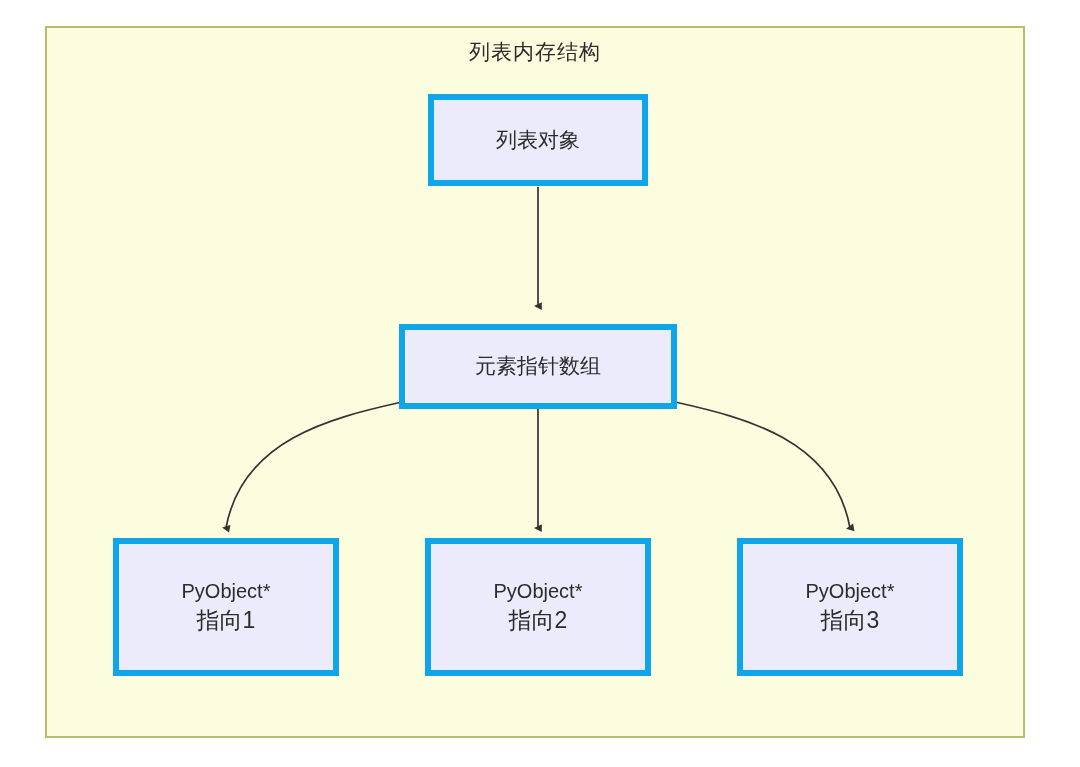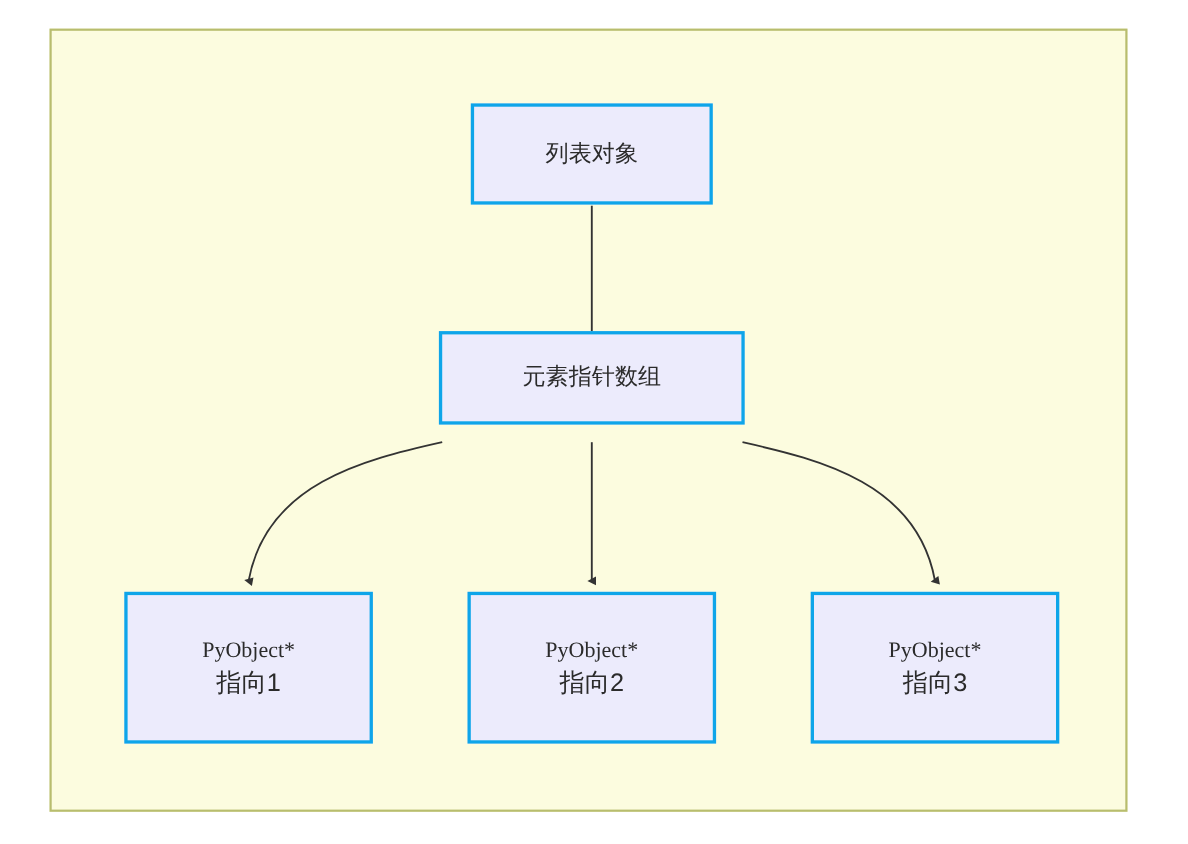--- a/index.html
+++ b/index.html
@@ -39,21 +39,21 @@
     font-size: 21px;
     color: #2b2b2b;
     letter-spacing: 1px;
     line-height: 28px;
     white-space: nowrap;
   }
   
   .node {
     position: absolute;
     background: #ecebfc;
-    border: 3px solid #0ea5e9;
+    border: 6px solid #0ea5e9;
     box-sizing: border-box;
     display: flex;
     flex-direction: column;
     align-items: center;
     justify-content: center;
     color: #2b2b2b;
     text-align: left;
   }
   .node .line1,
   .node .line2 {
@@ -63,53 +63,54 @@
   }
   #node-list-object {
     left: 428px;
     top: 94px;
     width: 220px;
     height: 92px;
     font-size: 21px;
   }
   #node-pointer-array {
     left: 399px;
-    top: 301px;
+    top: 324px;
     width: 278px;
     height: 85px;
     font-size: 21px;
   }
   .leaf-node {
     top: 538px;
     width: 226px;
     height: 138px;
     font-size: 20px;
   }
   #node-pyobject-1 { left: 113px; }
   #node-pyobject-2 { left: 425px; }
   #node-pyobject-3 { left: 737px; }
-  .leaf-node .line1 { font-size: 20px; font-family: Liberation Serif, serif; }
+  .leaf-node .line1 { font-size: 20px; }
   .leaf-node .line2 { font-size: 23px; }
 
   #edges {
     position: absolute;
     left: 0;
     top: 0;
     width: 1080px;
     height: 767px;
     pointer-events: none;
   }
 </style>
 </head>
 <body>
 
 <div id="canvas">
 
   <div id="container-frame"></div>
 
+  <div id="diagram-title">列表内存结构</div>
 
   <svg id="edges" viewBox="0 0 1080 767" xmlns="http://www.w3.org/2000/svg">
     <defs>
       <marker id="arrowhead" markerWidth="9" markerHeight="9" refX="4.2" refY="4.4" orient="auto" markerUnits="userSpaceOnUse">
         <path d="M 0.4 0.6 L 8.2 0.6 L 4.3 8.4 Z" fill="#333333"></path>
       </marker>
     </defs>
 
     <g>
       <path d="M 538 187 L 538 306" stroke="#333333" stroke-width="1.7" fill="none" marker-end="url(#arrowhead)"></path>

